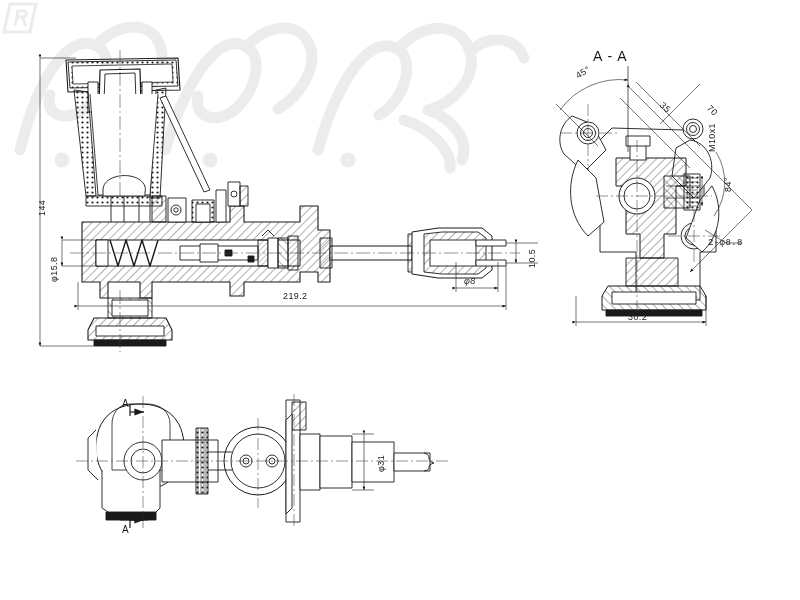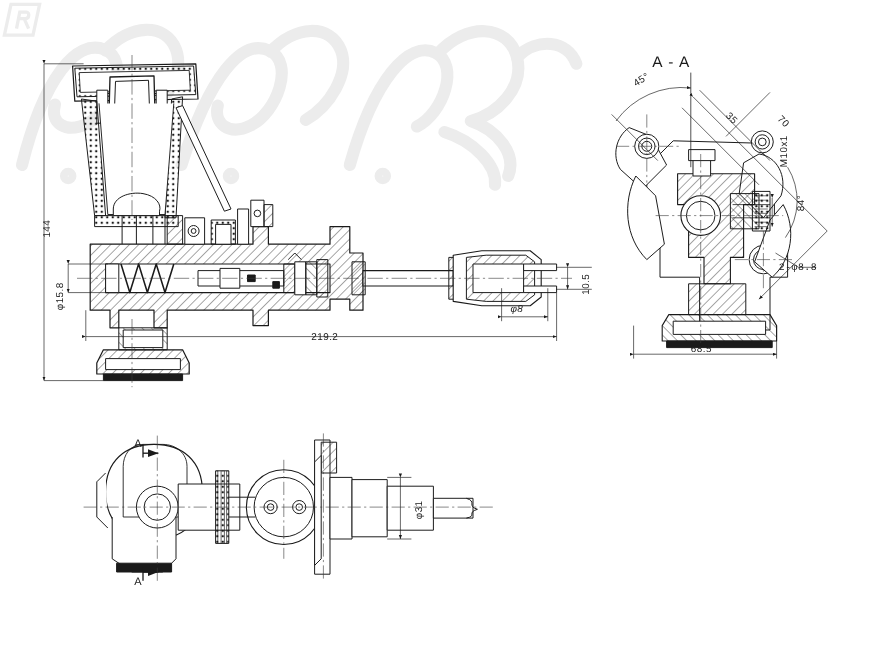--- a/index.html
+++ b/index.html
@@ -327,30 +327,30 @@
       <line x1="143" y1="396" x2="143" y2="528"></line>
       <line x1="258" y1="418" x2="258" y2="508"></line>
       <line x1="294" y1="394" x2="294" y2="528"></line>
     </g>
 
     </g>
   </svg>
 
   <div class="dimtxt v90" style="left:37px;top:216px;">144</div>
   <div class="dimtxt v90" style="left:49px;top:282px;">φ15.8</div>
-  <div class="dimtxt" style="left:283px;top:301px;">219.2</div>
+  <div class="dimtxt" style="left:283px;top:291px;">219.2</div>
   <div class="dimtxt" style="left:464px;top:276px;font-style:italic;">φ8</div>
   <div class="dimtxt v90" style="left:527px;top:268px;">10.5</div>
 
   <div class="dimtxt" style="left:593px;top:48px;font-size:14px;letter-spacing:1px;">A - A</div>
   <div class="dimtxt" style="left:574px;top:72px;transform:rotate(-32deg);transform-origin:left top;">45°</div>
   <div class="dimtxt" style="left:665px;top:100px;transform:rotate(45deg);transform-origin:left top;">35</div>
   <div class="dimtxt" style="left:712px;top:103px;transform:rotate(45deg);transform-origin:left top;">70</div>
   <div class="dimtxt v90" style="left:707px;top:152px;">M10x1</div>
   <div class="dimtxt v90" style="left:723px;top:192px;">84°</div>
   <div class="dimtxt" style="left:708px;top:238px;font-family:Liberation Mono, monospace;">2-φ8.8</div>
-  <div class="dimtxt" style="left:628px;top:312px;">68.5</div>
+  <div class="dimtxt" style="left:628px;top:312px;">30.2</div>
 
   <div class="dimtxt" style="left:122px;top:398px;font-size:10px;">A</div>
   <div class="dimtxt" style="left:122px;top:524px;font-size:10px;">A</div>
   <div class="dimtxt v90" style="left:376px;top:472px;">φ31</div>
 
 </div>
 
 </body></html>

